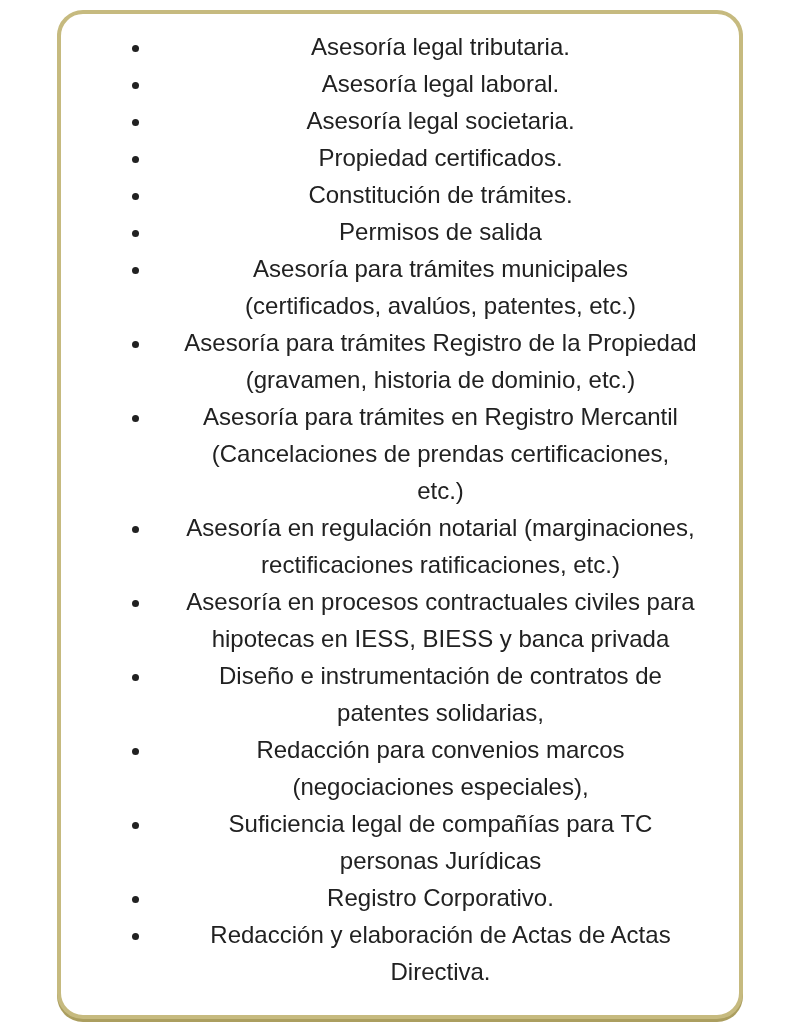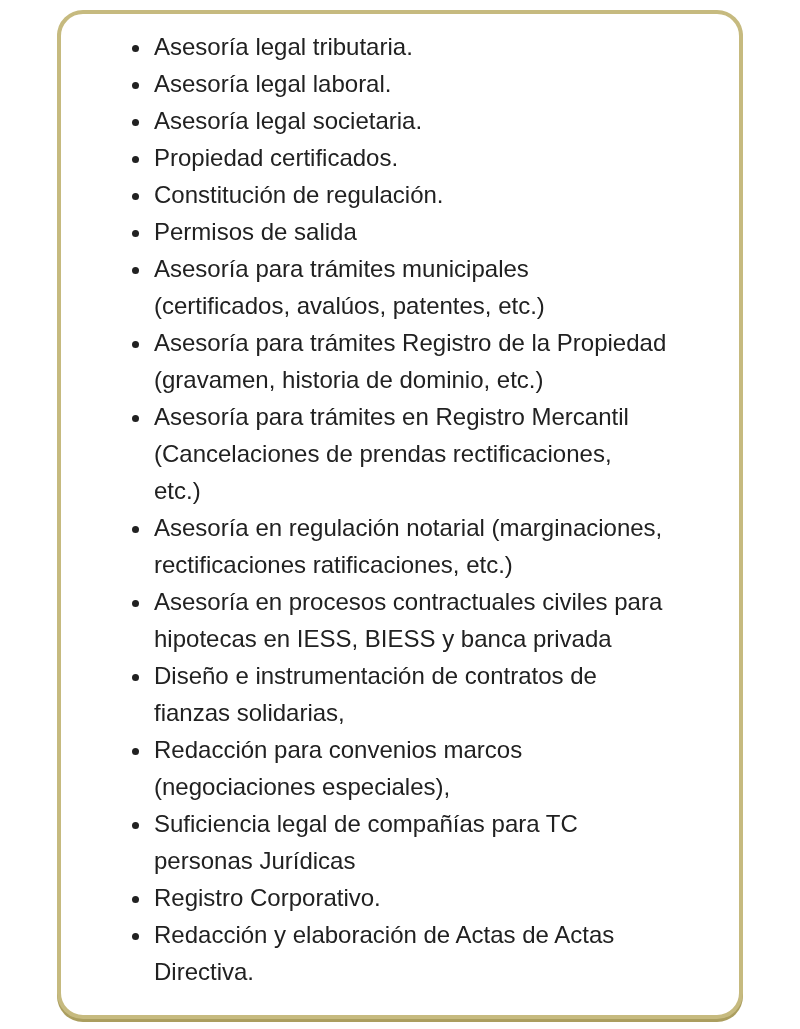--- a/index.html
+++ b/index.html
@@ -27,20 +27,21 @@
     background: var(--card-bg);
     border: 4px solid var(--border-color);
     border-radius: 26px;
     box-shadow: 0 3px 0 var(--shadow-color);
     overflow: hidden;
   }
   ul.services-list {
     margin: 0;
     padding: 14px 12px 0 91px;
     list-style: disc outside;
+    text-align: center;
   }
   ul.services-list li {
     font-size: 24px;
     line-height: 37px;
     color: var(--text-color);
     white-space: pre-line;
     padding-left: 2px;
   }
   ul.services-list li::marker {
     color: var(--text-color);
@@ -49,35 +50,35 @@
 </style>
 </head>
 <body>
 
 <div class="services-card">
   <ul class="services-list">
       <li>Asesoría legal tributaria.</li>
       <li>Asesoría legal laboral.</li>
       <li>Asesoría legal societaria.</li>
       <li>Propiedad certificados.</li>
-      <li>Constitución de regulación.</li>
+      <li>Constitución de trámites.</li>
       <li>Permisos de salida</li>
       <li>Asesoría para trámites municipales
 (certificados, avalúos, patentes, etc.)</li>
       <li>Asesoría para trámites Registro de la Propiedad
 (gravamen, historia de dominio, etc.)</li>
       <li>Asesoría para trámites en Registro Mercantil
-(Cancelaciones de prendas rectificaciones,
+(Cancelaciones de prendas certificaciones,
 etc.)</li>
       <li>Asesoría en regulación notarial (marginaciones,
 rectificaciones ratificaciones, etc.)</li>
       <li>Asesoría en procesos contractuales civiles para
 hipotecas en IESS, BIESS y banca privada</li>
       <li>Diseño e instrumentación de contratos de
-fianzas solidarias,</li>
+patentes solidarias,</li>
       <li>Redacción para convenios marcos
 (negociaciones especiales),</li>
       <li>Suficiencia legal de compañías para TC
 personas Jurídicas</li>
       <li>Registro Corporativo.</li>
       <li>Redacción y elaboración de Actas de Actas
 Directiva.</li>
     </ul>
 </div>
 

